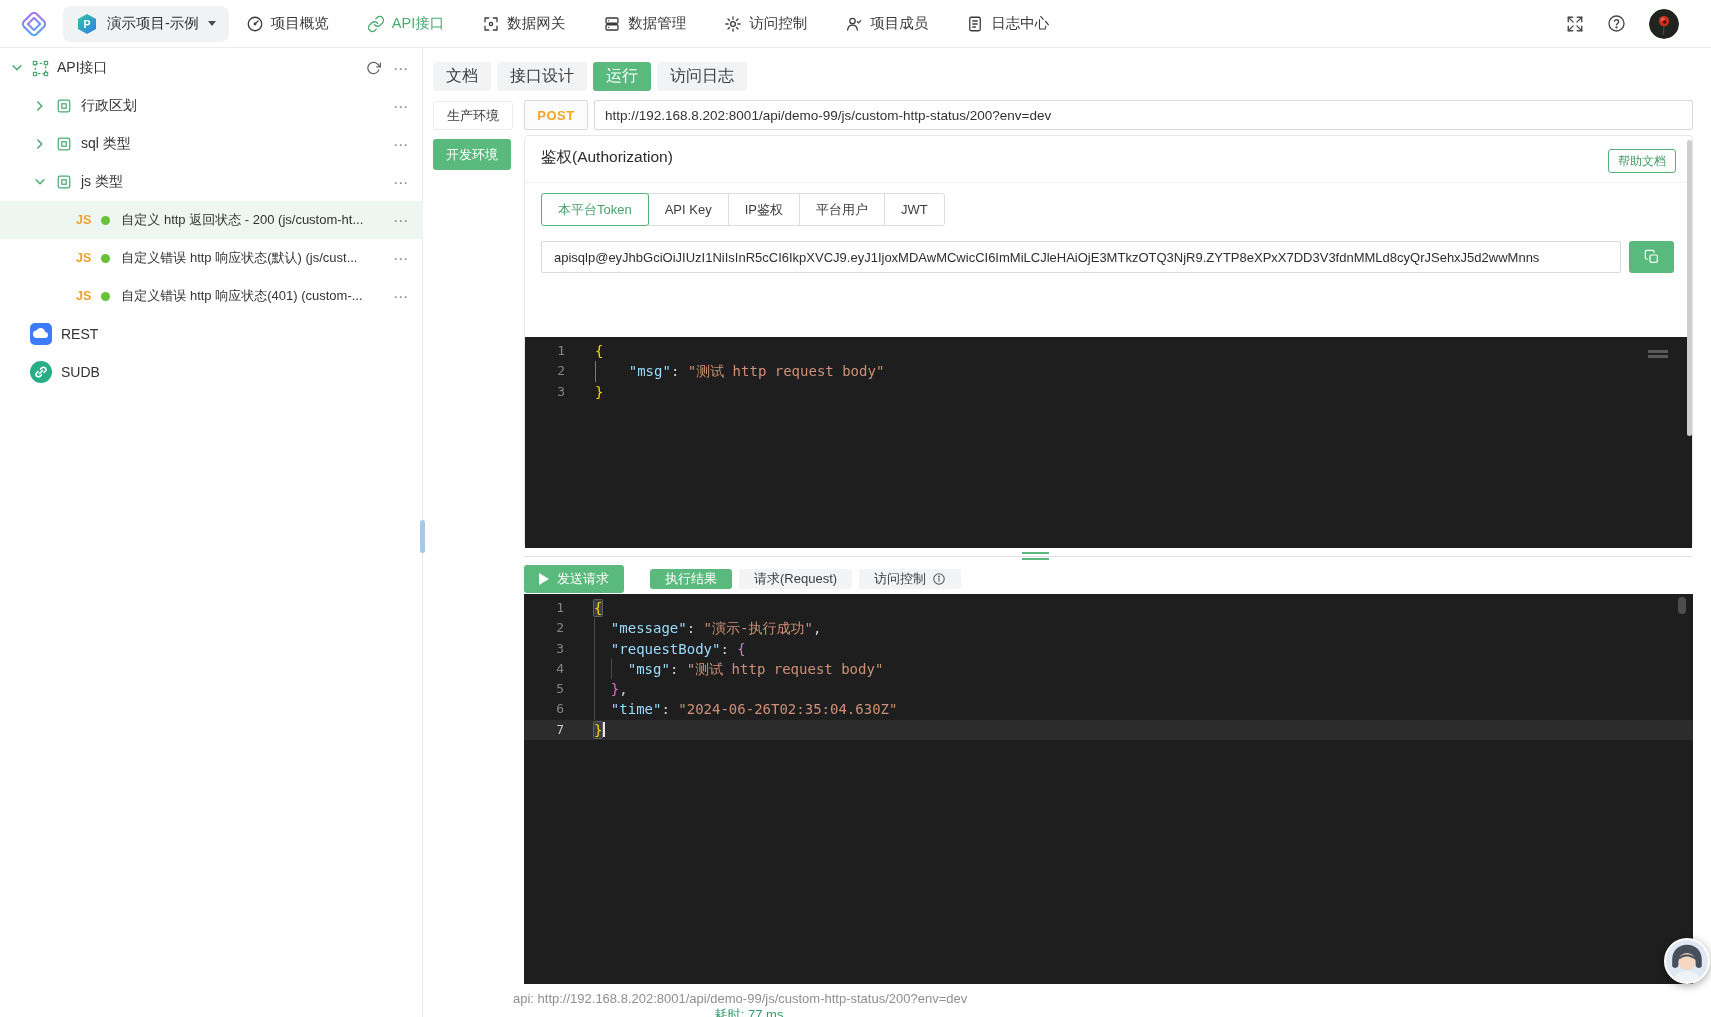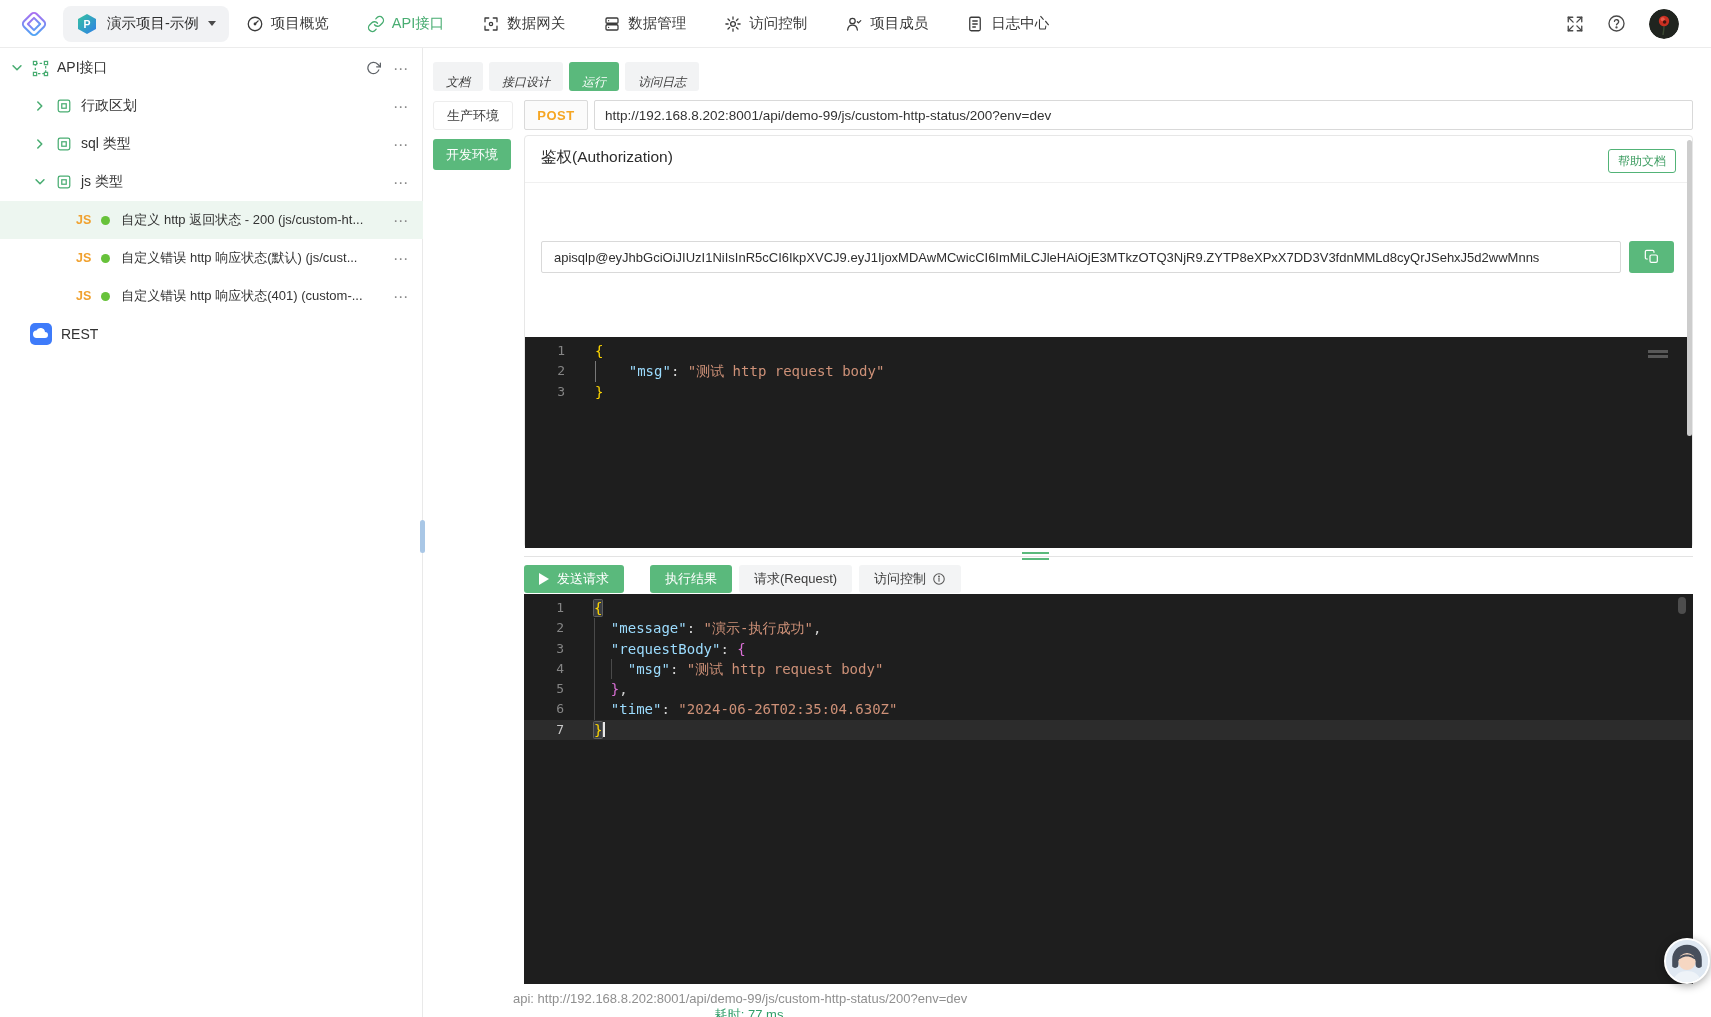--- a/index.html
+++ b/index.html
@@ -37,22 +37,22 @@
   .js-tag { font-size:12.5px; font-weight:700; color:#f0a12f; }
   .grn-dot { width:9px; height:9px; border-radius:50%; background:#67c23a; flex:0 0 9px; }
   .more-dots { position:absolute; right:14px; top:50%; transform:translateY(-50%);
     font-size:15px; color:#8a8a8a; letter-spacing:1px; cursor:pointer; line-height:1; }
   .refresh-slot { position:absolute; right:42px; top:50%; transform:translateY(-50%); cursor:pointer; display:flex; }
   .resize-handle { position:absolute; left:420px; top:520px; width:5px; height:33px;
     background:#a9c7e6; border-radius:3px; cursor:col-resize; z-index:11; }
 
   
   .page-tabs { position:absolute; left:433px; top:62px; display:flex; gap:6px; }
-  .ptab { height:29px; display:flex; align-items:flex-end; padding:0 13px; font-size:12px;
-    color:#3c3c3c; background:#f2f3f4; border-radius:3px; cursor:pointer; white-space:nowrap;font-style:italic; }
+  .ptab { height:29px; display:flex; align-items:center; padding:0 13px; font-size:16px;
+    color:#3c3c3c; background:#f2f3f4; border-radius:3px; cursor:pointer; white-space:nowrap; }
   .ptab.active { background:#5ab97c; color:#fff; }
   .env-btn { position:absolute; left:433px; height:29px; display:flex; align-items:center;
     padding:0 13px; font-size:13px; border-radius:3px; cursor:pointer; white-space:nowrap; }
   .env-prod { top:101px; background:#fff; border:1px solid #ededed; color:#3c3c3c; }
   .env-dev  { top:139px; height:31px; background:#5ab97c; color:#fff; }
   .post-badge { position:absolute; left:524px; top:100px; width:64px; height:30px;
     background:#fbfbfb; border:1px solid #dadada; border-radius:2px; display:flex;
     align-items:center; justify-content:center; font-size:13px; font-weight:700;
     letter-spacing:.5px; color:#f5a623; cursor:pointer; }
   .url-input { position:absolute; left:594px; top:100px; width:1099px; height:30px;
@@ -108,21 +108,21 @@
   .hscroll-dash { position:absolute; right:24px; width:20px; height:2.5px; background:#585858; }
   .vthumb { position:absolute; right:7px; top:3px; width:8px; height:17px; background:#4d4d4d; border-radius:4px; cursor:pointer; }
 
   
   .panel-divider { position:absolute; left:524px; top:556px; width:1169px; height:1px; background:#e3e3e3; }
   .drag-handle { position:absolute; left:1022px; top:552px; width:27px; height:8px; cursor:row-resize;
     border-top:2.5px solid #5ab97c; border-bottom:2.5px solid #5ab97c; z-index:3; }
   .run-row { position:absolute; left:524px; top:565px; display:flex; align-items:center; }
   .send-btn { height:28px; display:flex; align-items:center; gap:8px; padding:0 15px;
     background:#5ab97c; color:#fff; font-size:13px; border:none; border-radius:3px; cursor:pointer; }
-  .rtab { height:28px; display:flex; align-items:center; gap:6px; padding:0 15px; font-size:13px;
+  .rtab { height:20px; display:flex; align-items:center; gap:6px; padding:0 15px; font-size:13px;
     color:#3c3c3c; background:#f3f4f5; border-radius:3px; cursor:pointer; white-space:nowrap; }
   .rtab.active { background:#5ab97c; color:#fff; }
   .run-row .send-btn { margin-right:26px; }
   .run-row .rtab { margin-right:7px; }
 
   
   .status-bar { position:absolute; left:513px; top:991px; display:flex; align-items:center; font-size:13px;flex-direction:column; }
   .status-api { color:#8f8f8f; }
   .status-time { color:#2f9e68; margin-left:18px; }
 
@@ -352,20 +352,33 @@
     <div class="t-row" style="top:267px;">
       <span style="margin-left:30px;display:flex;">
         <svg width="22" height="22" viewBox="0 0 22 22">
           <rect width="22" height="22" rx="5" fill="#3e7bfa"></rect>
           <path d="M7 15h8a3 3 0 000-6 4.5 4.5 0 00-8.6-1.4A3.2 3.2 0 007 15z" fill="#ffffff"></path>
         </svg>
       </span>
       <span class="t-label" style="margin-left:9px;">REST</span>
     </div>
 
+    <div class="t-row" style="top:305px;">
+      <span style="margin-left:30px;display:flex;">
+        <svg width="22" height="22" viewBox="0 0 22 22">
+          <circle cx="11" cy="11" r="11" fill="#27ae87"></circle>
+          <g stroke="#ffffff" stroke-width="1.6" fill="none" stroke-linecap="round">
+            <path d="M9.5 12.5l3-3"></path>
+            <path d="M8 10.5l-1.2 1.2a2.4 2.4 0 003.4 3.4l1.2-1.2"></path>
+            <path d="M14 11.5l1.2-1.2a2.4 2.4 0 00-3.4-3.4l-1.2 1.2"></path>
+          </g>
+        </svg>
+      </span>
+      <span class="t-label" style="margin-left:9px;">SUDB</span>
+    </div>
   </aside>
 
   <div class="resize-handle"></div>
 
   <nav class="page-tabs">
     <div class="ptab">
         <span>文档</span>
       </div>
     <div class="ptab">
         <span>接口设计</span>
@@ -390,20 +403,37 @@
   </div>
   <input class="url-input" type="text" value="http://192.168.8.202:8001/api/demo-99/js/custom-http-status/200?env=dev" style="">
 
   <section class="card">
     <div class="auth-title">鉴权(Authorization)</div>
     <div class="help-btn">
       <span>帮助文档</span>
     </div>
     <div class="card-divider"></div>
 
+    <div class="auth-tabs">
+      <div class="atab active">
+          <span>本平台Token</span>
+        </div>
+      <div class="atab">
+          <span>API Key</span>
+        </div>
+      <div class="atab">
+          <span>IP鉴权</span>
+        </div>
+      <div class="atab">
+          <span>平台用户</span>
+        </div>
+      <div class="atab">
+          <span>JWT</span>
+        </div>
+    </div>
 
     <input class="token-input" type="text" value="apisqlp@eyJhbGciOiJIUzI1NiIsInR5cCI6IkpXVCJ9.eyJ1IjoxMDAwMCwicCI6ImMiLCJleHAiOjE3MTkzOTQ3NjR9.ZYTP8eXPxX7DD3V3fdnMMLd8cyQrJSehxJ5d2wwMnns" style="">
     <button class="copy-btn">
       <svg width="16" height="16" viewBox="0 0 24 24" fill="none" stroke="#ffffff" stroke-width="1.8" stroke-linecap="round" stroke-linejoin="round">
         <rect x="9" y="9" width="11" height="11" rx="2"></rect>
           <path d="M5 15H4a2 2 0 01-2-2V4a2 2 0 012-2h9a2 2 0 012 2v1"></path>
       </svg>
     </button>
 
     <div class="sql-head">

